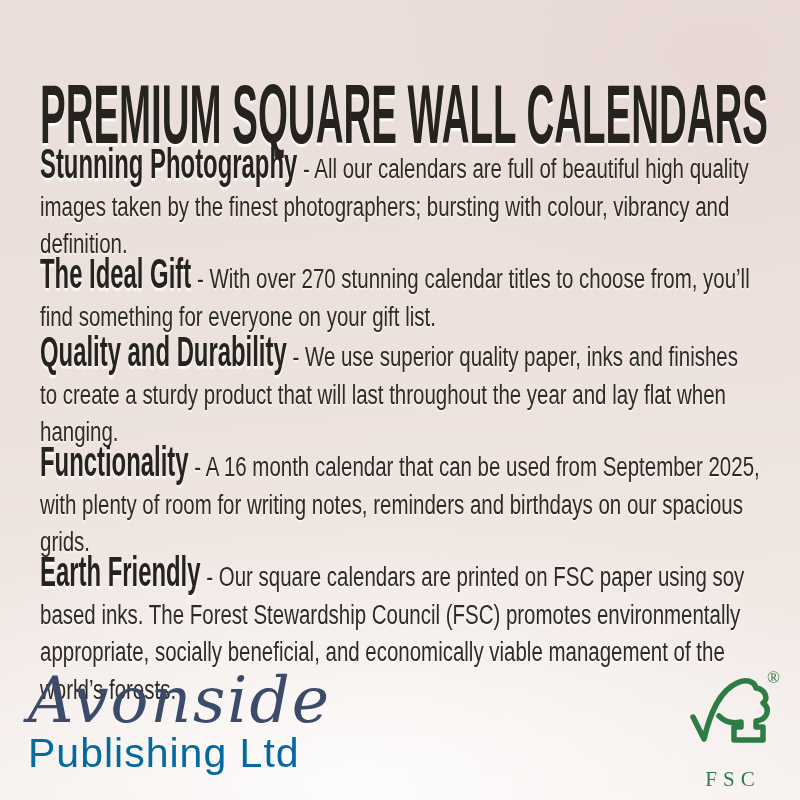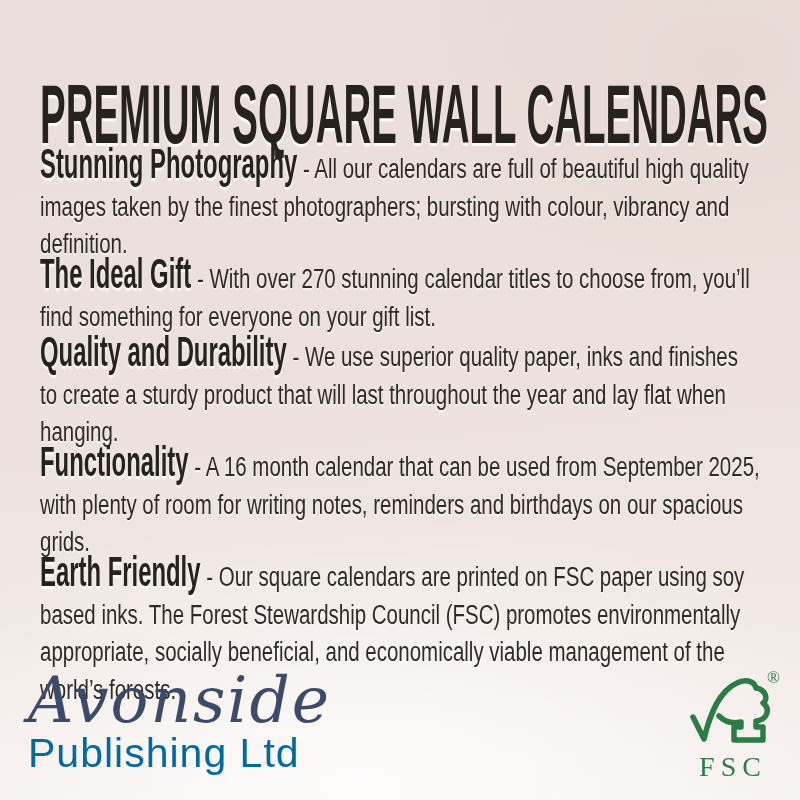--- a/index.html
+++ b/index.html
@@ -39,22 +39,22 @@
     font-size:63px;line-height:74px;color:#3c4b69;letter-spacing:2px;
   }
   .pub-sub{
     font-size:41px;line-height:42px;color:#0369a1;
     margin-top:-6px;letter-spacing:1px;
   }
   .fsc{position:absolute;left:684px;top:672px;width:92px;text-align:center;}
   .fsc svg{display:block;margin:0 auto;}
   .fsc-label{
     font-family:"Liberation Serif",serif;
-    font-size:28px;line-height:32px;color:#2e7c45;
-    letter-spacing:6px;padding-left:6px;margin-top:1px;
+    font-size:21px;line-height:32px;color:#2e7c45;
+    letter-spacing:6px;padding-left:6px;margin-top:13px;
   }
   .reg{
     position:absolute;top:-4px;right:-4px;
     font-family:"Liberation Serif",serif;
     font-size:17px;color:#2e7c45;
   }
 </style>
 </head>
 <body>
 

